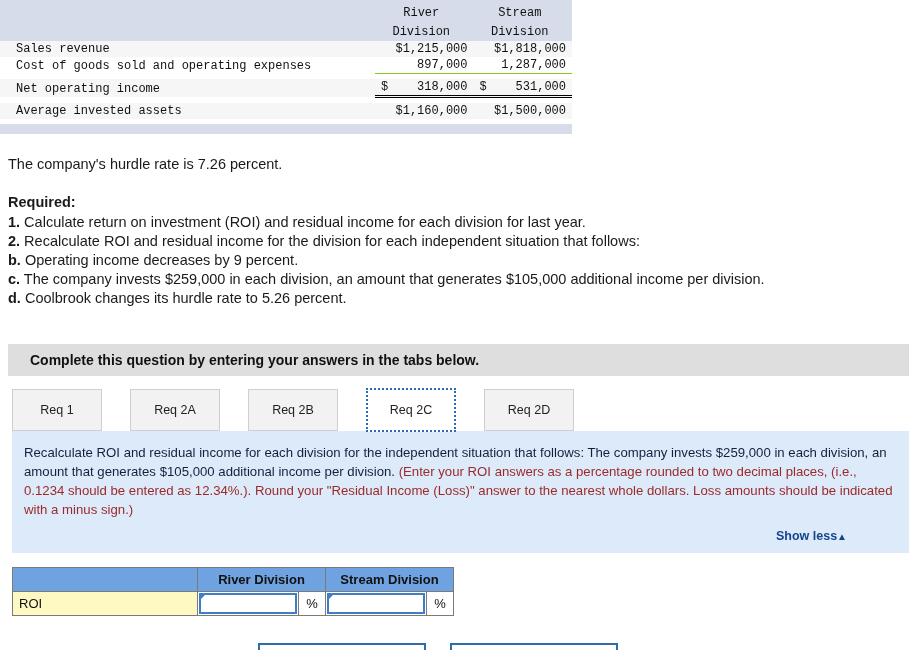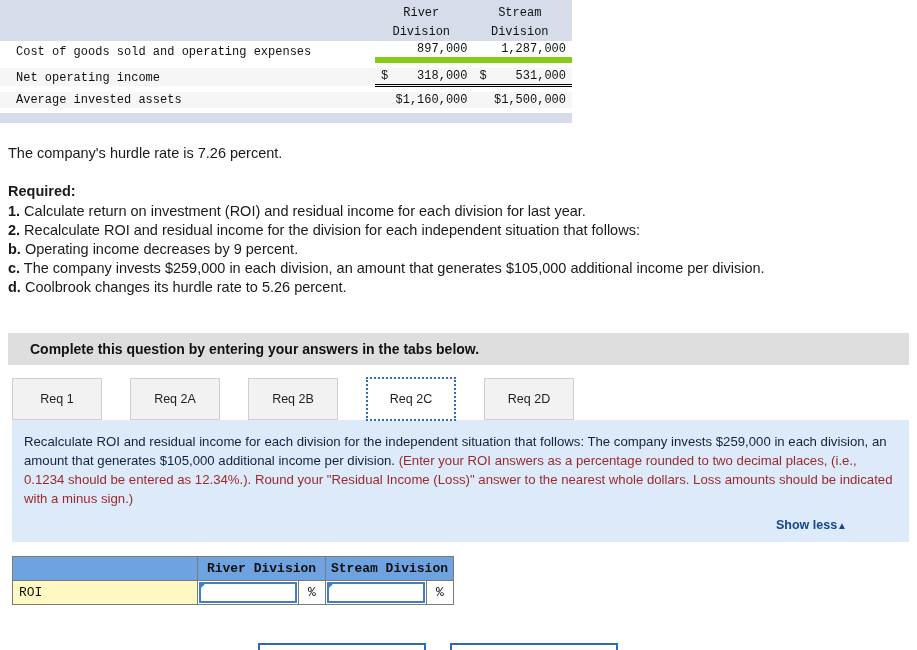--- a/index.html
+++ b/index.html
@@ -52,21 +52,21 @@
   tr.hdr td {
     background: #d6dce9;
     text-align: center;
     padding: 3px 0;
     height: 13px;
   }
   tr.hdr td.lbl { background: #d6dce9; }
   tr.hdr-top td { padding-top: 6px; }
   tr.shade td { background: #f6f6f6; }
   tr.white td { background: #ffffff; }
-  td.u-single { border-bottom: 6px solid #84cc16; }
+  td.u-single { border-bottom: 1px solid #84cc16; }
   td.u-double {
     border-bottom: 3px double #000;
   }
   tr.footbar td {
     background: #d6dce9;
     height: 10px;
     padding: 0;
     font-size: 1px;
     line-height: 1px;
   }
@@ -172,21 +172,20 @@
     color: #16458c;
     margin-top: 10px;
     padding-right: 46px;
     cursor: pointer;
   }
   .show-less .tri { font-size: 10px; }
 
   
   .ans-wrap {
     margin: 14px 0 0 12px;
-    font-family: Liberation Mono, monospace;
   }
   table.ans {
     border-collapse: collapse;
     font-size: 13px;
   }
   table.ans td, table.ans th {
     border: 1px solid #7a7a7a;
     padding: 0;
     height: 23px;
     font-weight: normal;
@@ -262,20 +261,25 @@
         <td class="lbl"></td>
         <td class="num" style="text-align:center">River</td>
         <td class="num" style="text-align:center">Stream</td>
       </tr>
       <tr class="hdr">
         <td class="lbl"></td>
         <td class="num" style="text-align:center">Division</td>
         <td class="num" style="text-align:center">Division</td>
       </tr>
 
+      <tr class="shade">
+        <td class="lbl">Sales revenue</td>
+        <td class="num">$1,215,000</td>
+        <td class="num">$1,818,000</td>
+      </tr>
 
       <tr class="white">
         <td class="lbl">Cost of goods sold and operating expenses</td>
         <td class="num u-single">897,000</td>
         <td class="num u-single">1,287,000</td>
       </tr>
 
       <tr class="gap">
           <td colspan="3"></td>
         </tr>

